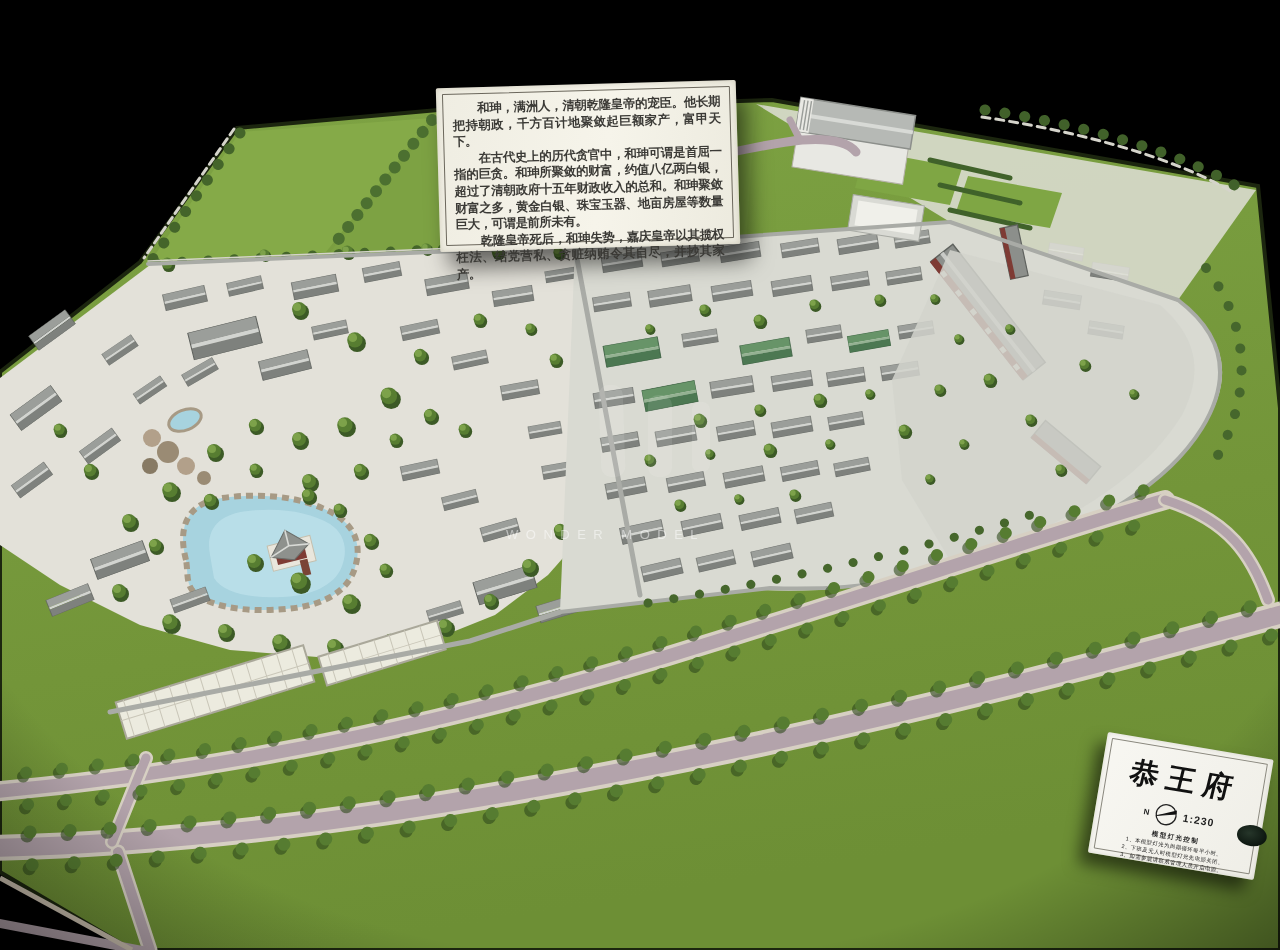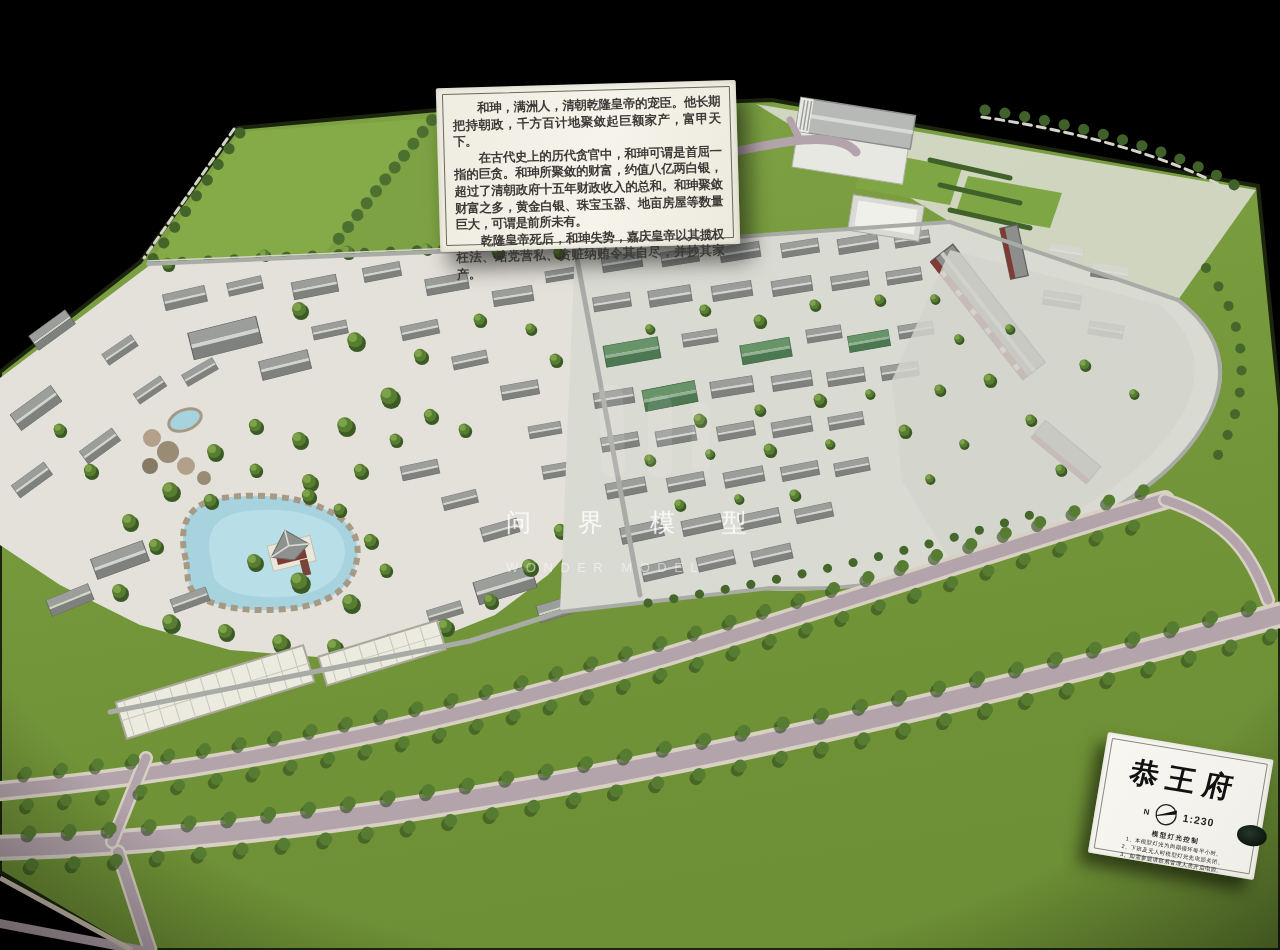--- a/index.html
+++ b/index.html
@@ -398,21 +398,20 @@
 
 <div class="info-placard">
   <div class="info-inner">
     <p>和珅，满洲人，清朝乾隆皇帝的宠臣。他长期把持朝政，千方百计地聚敛起巨额家产，富甲天下。</p>
     <p>在古代史上的历代贪官中，和珅可谓是首屈一指的巨贪。和珅所聚敛的财富，约值八亿两白银，超过了清朝政府十五年财政收入的总和。和珅聚敛财富之多，黄金白银、珠宝玉器、地亩房屋等数量巨大，可谓是前所未有。</p>
     <p>乾隆皇帝死后，和珅失势，嘉庆皇帝以其揽权枉法、结党营私、贪赃纳贿令其自尽，并抄其家产。</p>
   </div>
 </div>
 
 <div class="watermark">
-  <div class="wm-cn">问 界 模 型</div>
   <div class="wm-en">WONDER MODEL</div>
 </div>
 
 <div class="title-card">
   <div class="tc-inner">
     <div class="tc-title">恭王府</div>
     <div class="tc-scale-row">
       <span class="tc-n">N</span>
       <svg width="24" height="24" viewBox="-12 -12 24 24">
         <circle cx="0" cy="0" r="10" fill="none" stroke="#222" stroke-width="1.3"></circle>

